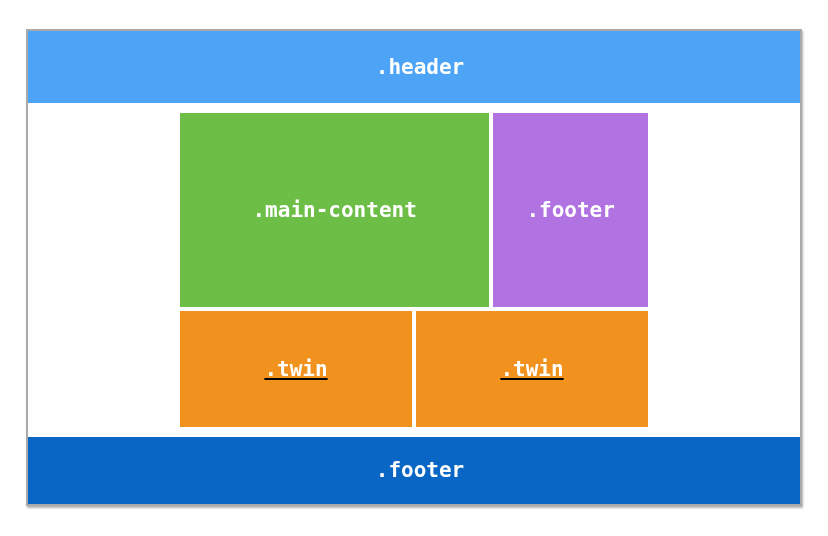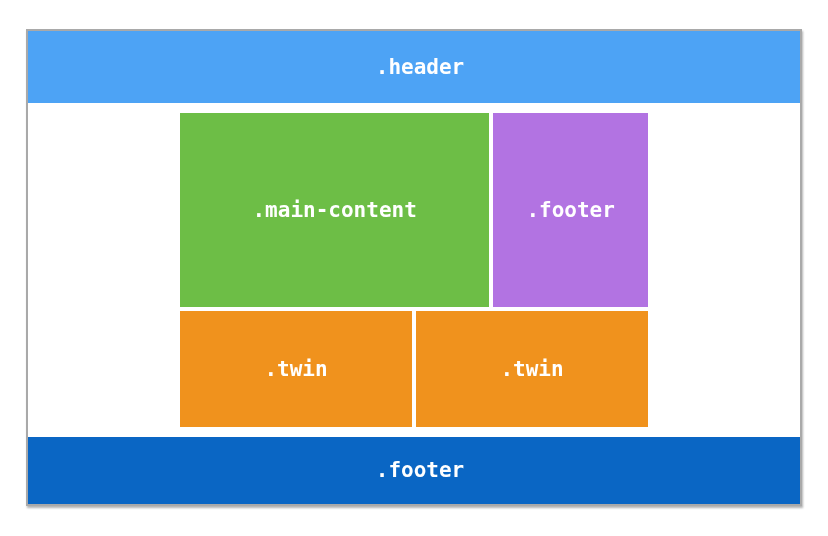--- a/index.html
+++ b/index.html
@@ -52,21 +52,21 @@
     justify-content: center;
     gap: 4px;
     min-height: 0;
   }
   .row {
     width: 468px;
     display: flex;
     gap: 4px;
   }
   .row-content { height: 194px; }
-  .row-twins   { height: 116px; }
+  .row-twins   { height: 116px; text-decoration: underline; }
   .cell {
     display: flex;
     align-items: center;
     justify-content: center;
     min-width: 0;
   }
   .main-content { flex: 2; background: var(--main-content-bg, #6dbe46); }
   .sidebar      { flex: 1; background: var(--sidebar-bg, #b273e2); }
   .twin         { flex: 1; background: var(--twin-bg, #f0921d); }
 </style>

